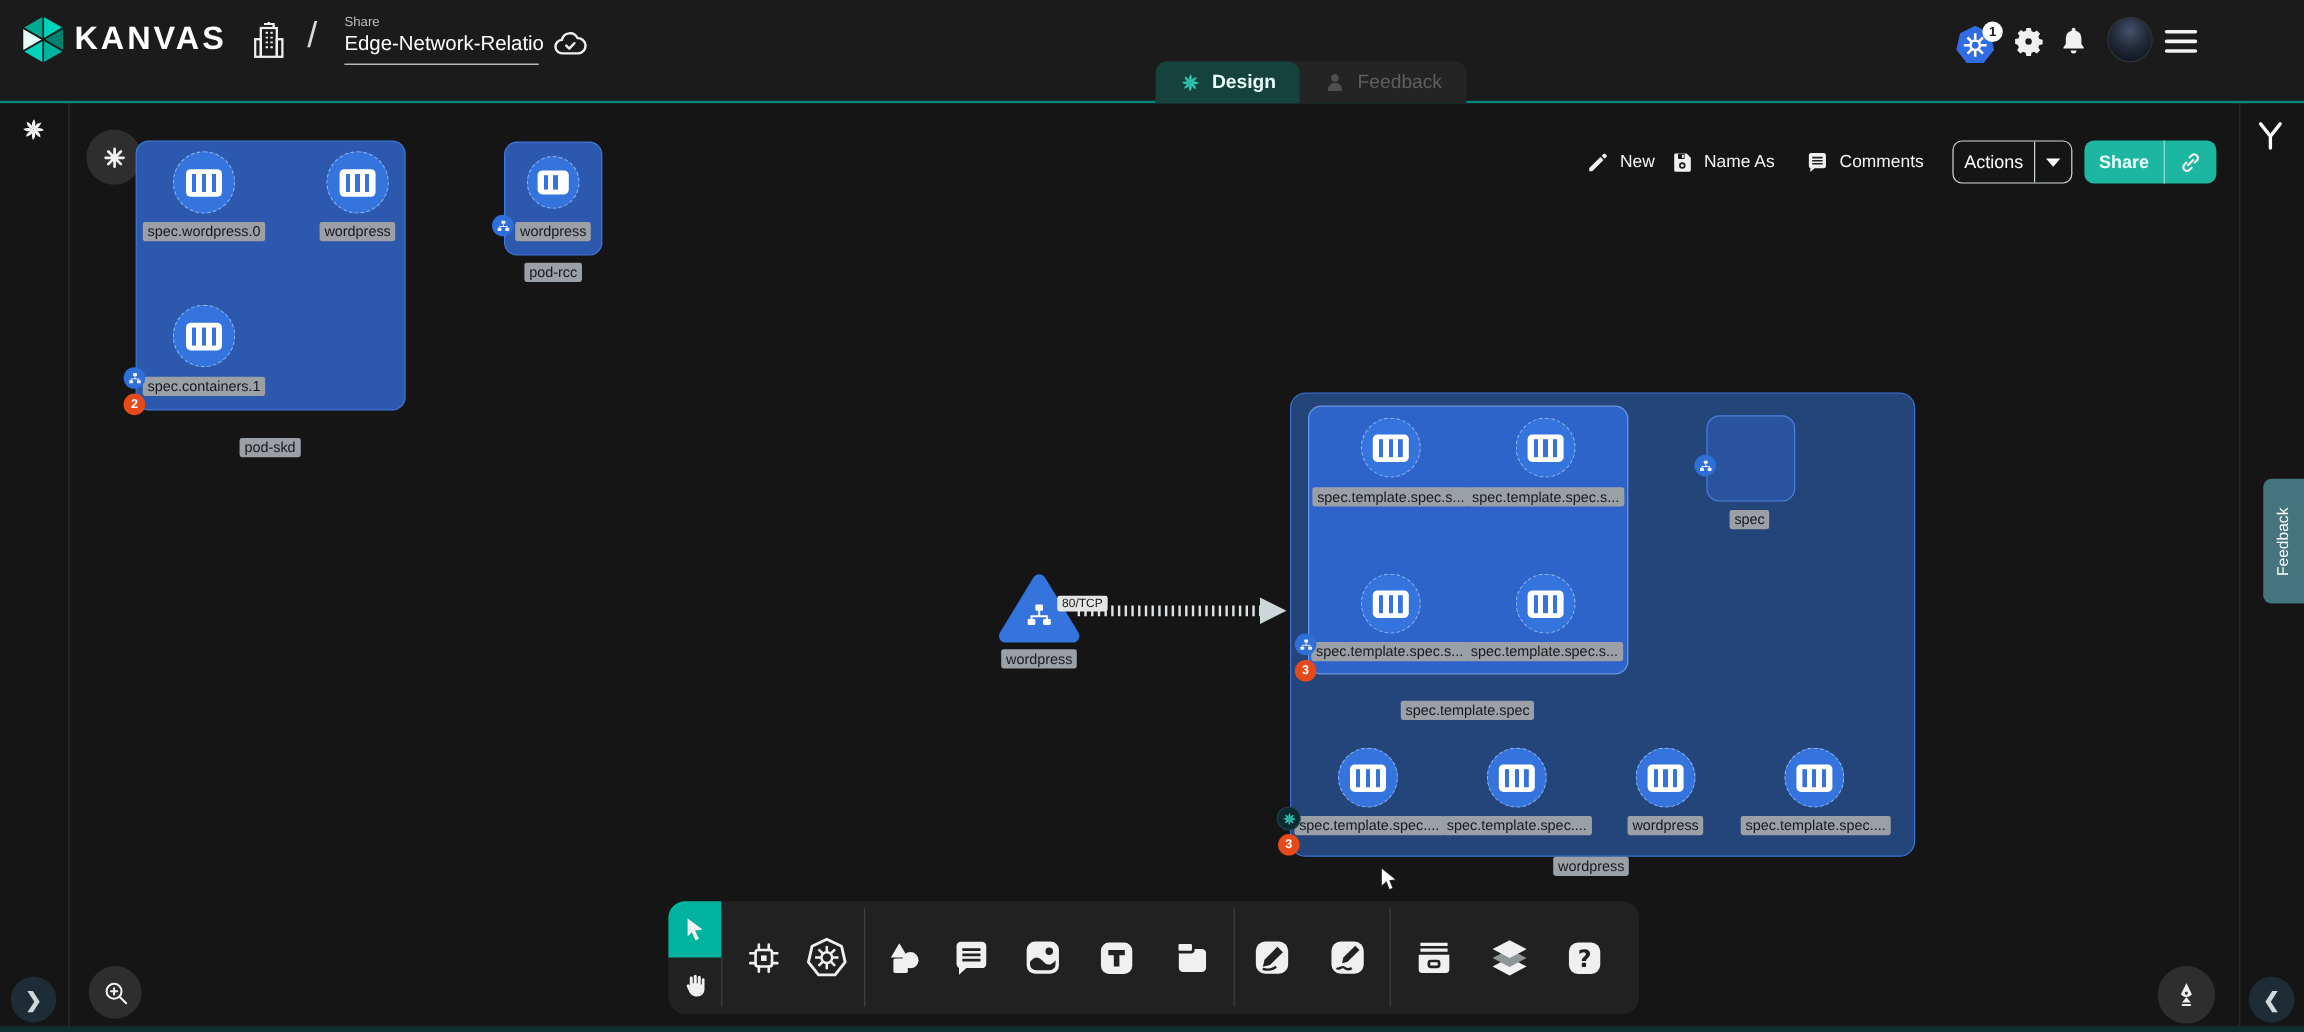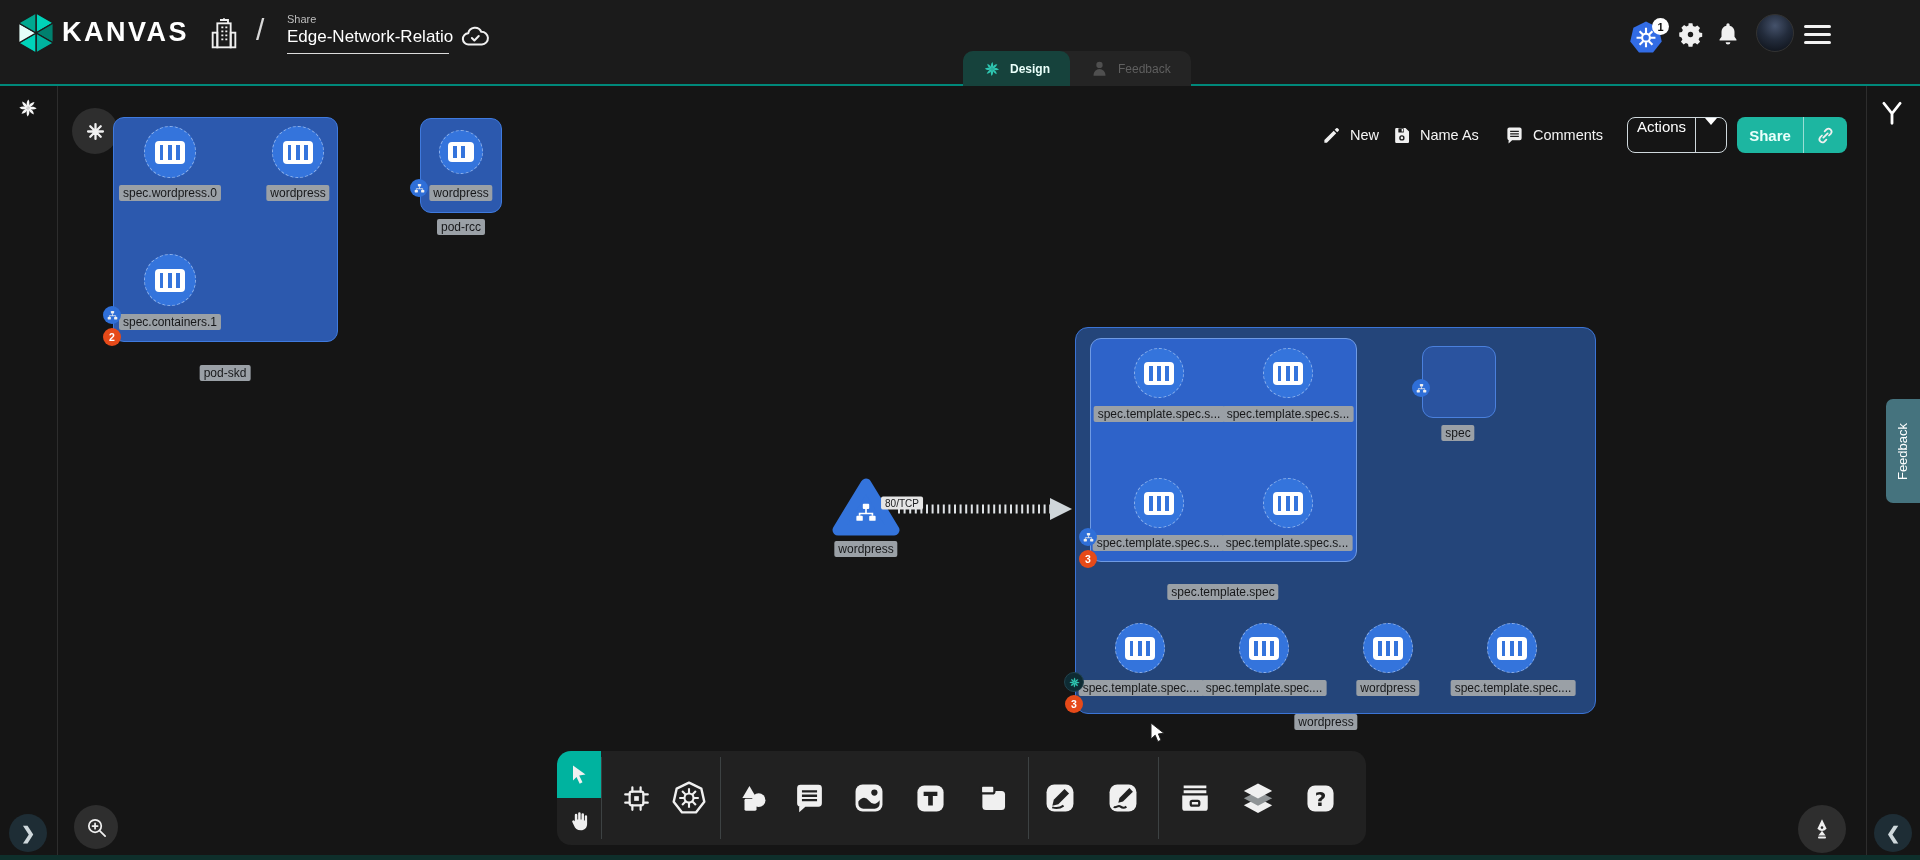--- a/index.html
+++ b/index.html
@@ -16,39 +16,39 @@
   .name-wrap { position:absolute; left:287px; top:13px; }
   .name-label { font-size:11px; color:#bdbdbd; }
   .name-value { margin-top:2px; width:162px; font-size:17px; color:#fff;
                 border-bottom:1px solid #dcdcdc; padding-bottom:6px; white-space:nowrap; }
   .ic { display:inline-block; vertical-align:middle; color:#f0f0f0; }
   .hdr-building { position:absolute; left:208px; top:16px; }
   .hdr-cloud { position:absolute; left:459px; top:22px; }
 
   .tabs { position:absolute; left:963px; top:51px; height:35px; display:flex;
           background:#242424; border-radius:10px 10px 0 0; }
-  .tab { display:flex; align-items:center; gap:9px; padding:0 20px; font-size:12px; cursor:pointer; }
+  .tab { display:flex; align-items:center; gap:9px; padding:0 20px; font-size:16px; cursor:pointer; }
   .tab.active { background:#16423c; color:#eafffa; font-weight:700; border-radius:10px 10px 0 0; }
   .tab.inactive { color:#5f5f5f; }
   .hdr-icon { position:absolute; top:20px; }
   .k8s-badge { position:absolute; width:17px; height:17px; border-radius:50%; background:#fff;
                color:#111; font-size:11px; font-weight:700; display:flex; align-items:center;
                justify-content:center; left:1652px; top:18px; z-index:2; }
   .avatar { position:absolute; left:1756px; top:14px; width:38px; height:38px; border-radius:50%;
             background:radial-gradient(circle at 50% 30%, #45526b 0%, #232c3c 45%, #0a0d13 100%);
             border:1px solid #333; }
   .burger { position:absolute; left:1804px; top:25px; width:27px; height:19px;
             display:flex; flex-direction:column; justify-content:space-between; }
   .burger span { height:3.2px; background:#f2f2f2; border-radius:2px; }
 
   
   .abtn { position:absolute; top:121px; height:28px; display:flex; align-items:center; gap:9px;
           font-size:14.5px; color:#f5f5f5; cursor:pointer; }
   .actions-btn { position:absolute; left:1627px; top:117px; width:100px; height:36px;
-                 border:1px solid #cfd8dc; border-radius:8px; display:flex; align-items:flex-start;
+                 border:1px solid #cfd8dc; border-radius:8px; display:flex; align-items:center;
                  color:#fff; font-size:15px; cursor:pointer; }
   .actions-btn .lbl { flex:1; text-align:center; }
   .actions-btn .vdiv { width:1px; height:100%; background:#cfd8dc; }
   .caret { width:0; height:0; border-left:6px solid transparent; border-right:6px solid transparent;
            border-top:7px solid #fff; margin:0 9px; }
   .share-btn { position:absolute; left:1737px; top:117px; width:110px; height:36px;
                background:#1db6a1; border-radius:8px; display:flex; align-items:center;
                color:#eafffb; font-size:15px; font-weight:600; cursor:pointer; }
   .share-btn .lbl { flex:1; text-align:center; }
   .share-btn .vdiv { width:1px; height:100%; background:rgba(255,255,255,.55); }

